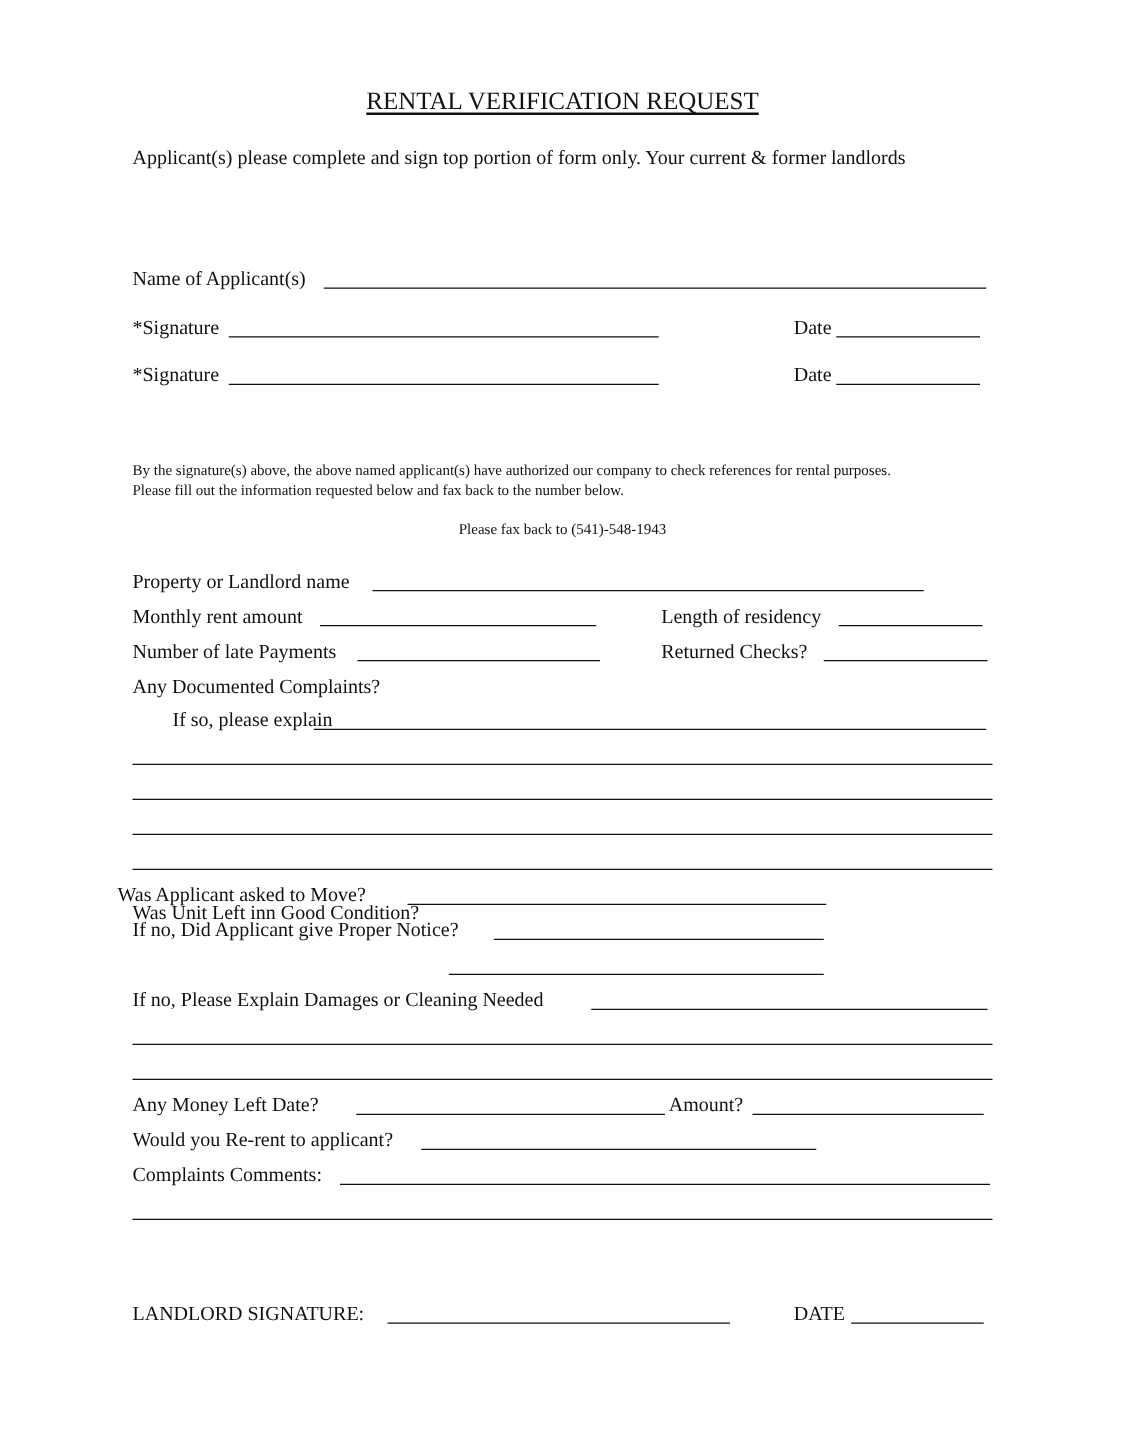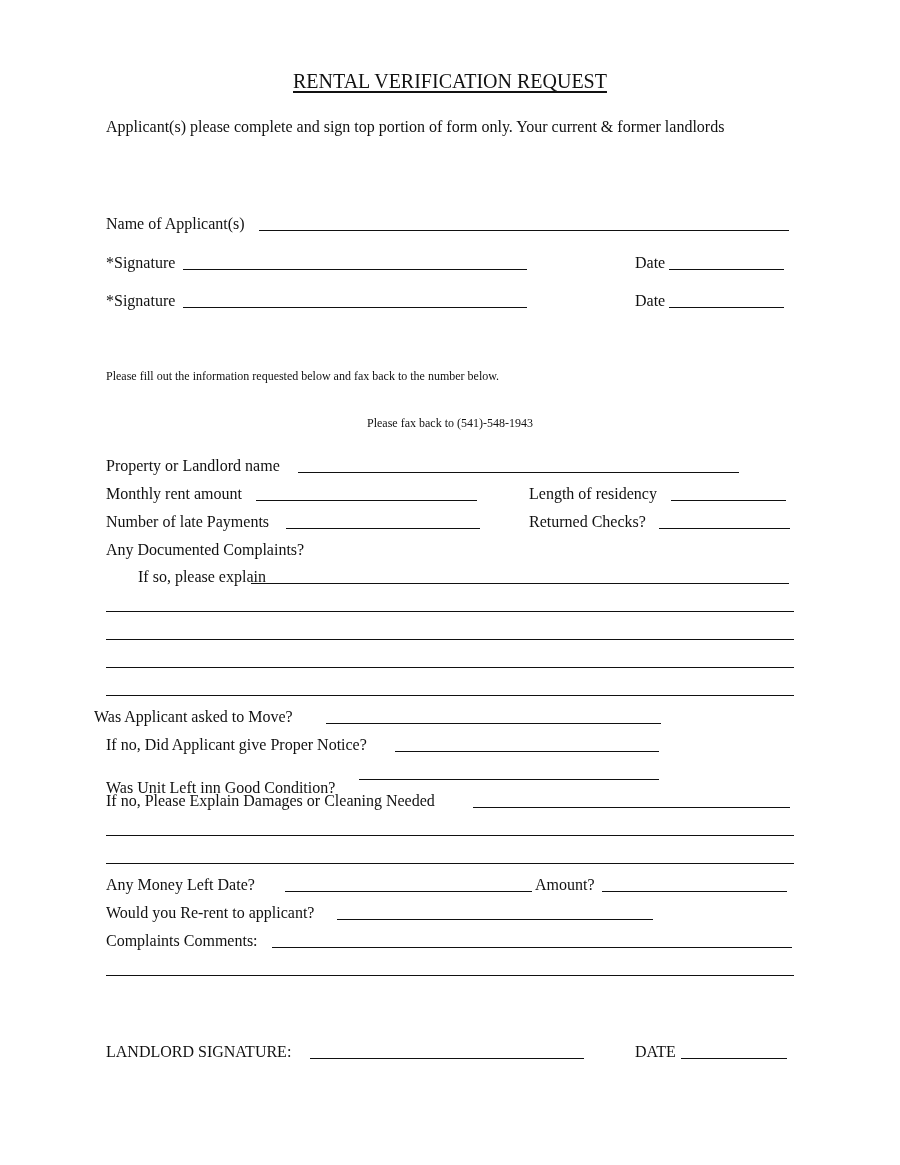--- a/index.html
+++ b/index.html
@@ -30,20 +30,21 @@
 <div class="line" style="left:183px; width:344px; top:269px;"></div>
 <div class="abs lbl" style="left:635px; top:253px;">Date</div>
 <div class="line" style="left:669px; width:115px; top:269px;"></div>
 
 <div class="abs lbl" style="left:106px; top:291px;">*Signature</div>
 <div class="line" style="left:183px; width:344px; top:307px;"></div>
 <div class="abs lbl" style="left:635px; top:291px;">Date</div>
 <div class="line" style="left:669px; width:115px; top:307px;"></div>
 
 <div class="abs small">
+  <div>By the signature(s) above, the above named applicant(s) have authorized our company to check references for rental purposes.</div>
   <div>Please fill out the information requested below and fax back to the number below.</div>
 </div>
 
 <div class="abs fax">Please fax back to (541)-548-1943</div>
 
 <div class="abs lbl" style="left:106px; top:456px;">Property or Landlord name</div>
 <div class="line" style="left:298px; width:441px; top:472px;"></div>
 
 <div class="abs lbl" style="left:106px; top:484px;">Monthly rent amount</div>
 <div class="line" style="left:256px; width:221px; top:500px;"></div>
@@ -63,21 +64,21 @@
 <div class="line" style="left:106px; width:688px; top:639px;"></div>
 <div class="line" style="left:106px; width:688px; top:667px;"></div>
 <div class="line" style="left:106px; width:688px; top:695px;"></div>
 
 <div class="abs lbl" style="left:94px; top:707px;">Was Applicant asked to Move?</div>
 <div class="line" style="left:326px; width:335px; top:723px;"></div>
 
 <div class="abs lbl" style="left:106px; top:735px;">If no, Did Applicant give Proper Notice?</div>
 <div class="line" style="left:395px; width:264px; top:751px;"></div>
 
-<div class="abs lbl" style="left:106px; top:778px;">Was Unit Left inn Good Condition?</div>
+<div class="abs lbl" style="left:106px; top:721px;">Was Unit Left inn Good Condition?</div>
 <div class="line" style="left:359px; width:300px; top:779px;"></div>
 
 <div class="abs lbl" style="left:106px; top:791px;">If no, Please Explain Damages or Cleaning Needed</div>
 <div class="line" style="left:473px; width:317px; top:807px;"></div>
 <div class="line" style="left:106px; width:688px; top:835px;"></div>
 <div class="line" style="left:106px; width:688px; top:863px;"></div>
 
 <div class="abs lbl" style="left:106px; top:875px;">Any Money Left Date?</div>
 <div class="line" style="left:285px; width:247px; top:891px;"></div>
 <div class="abs lbl" style="left:535px; top:875px;">Amount?</div>

